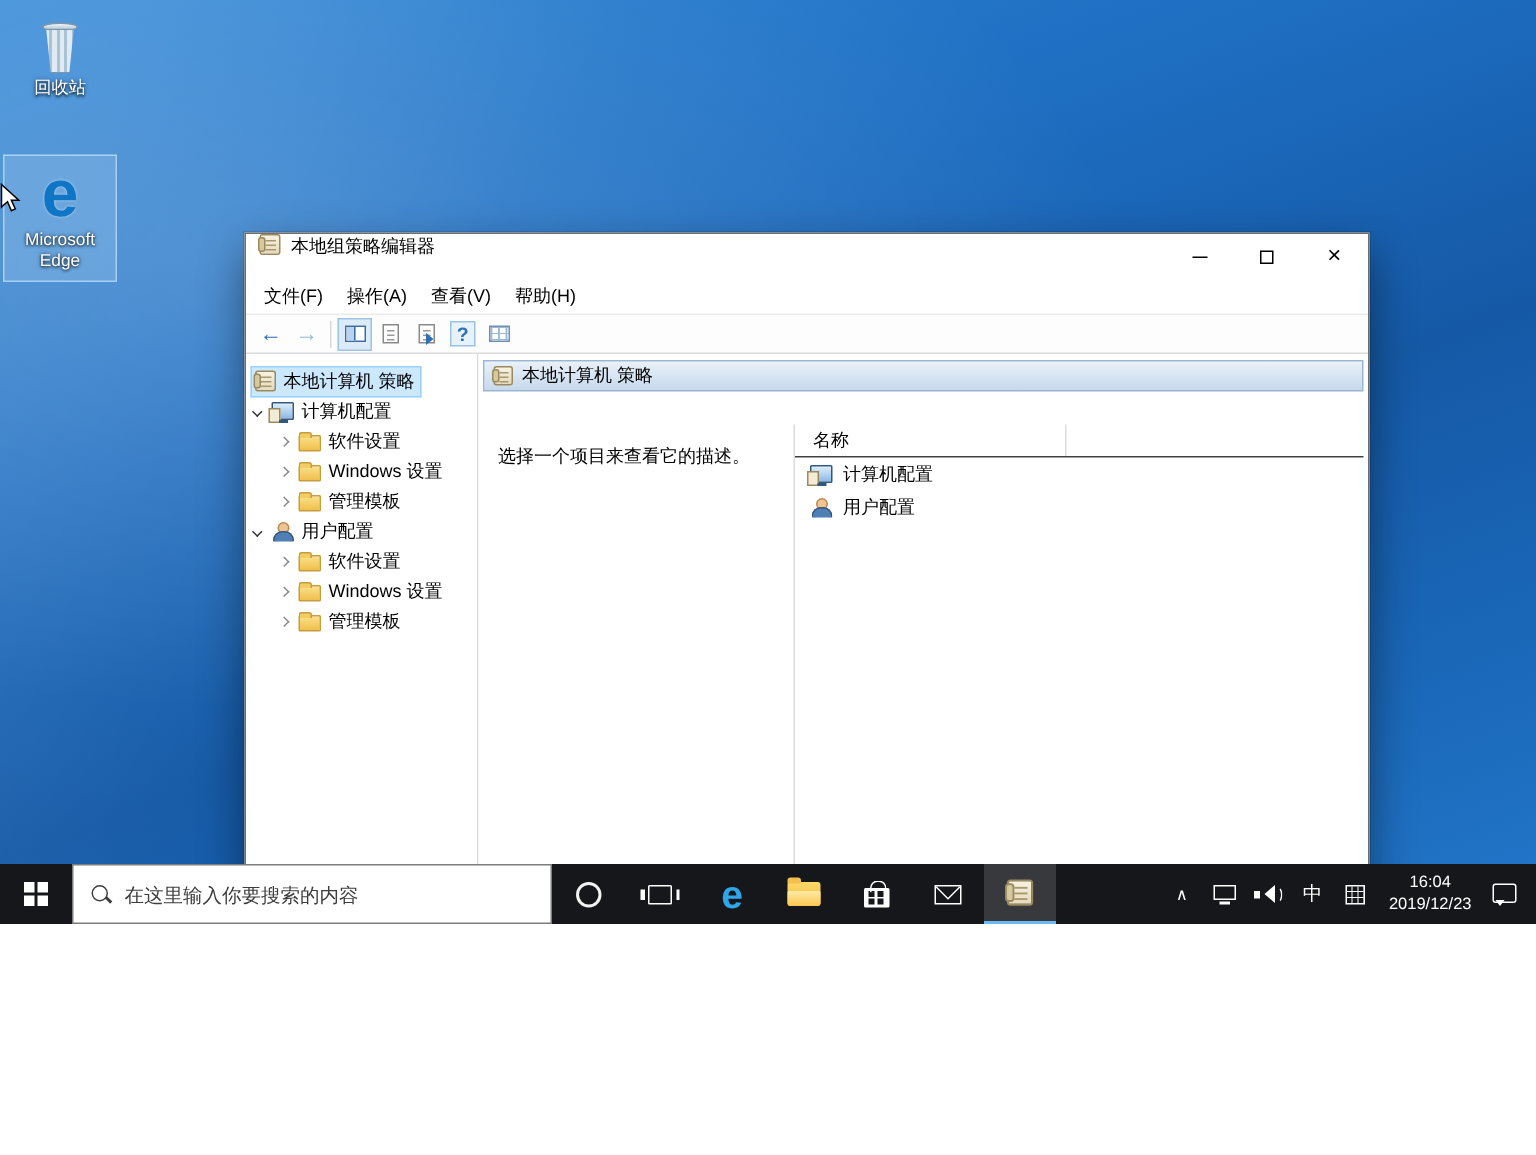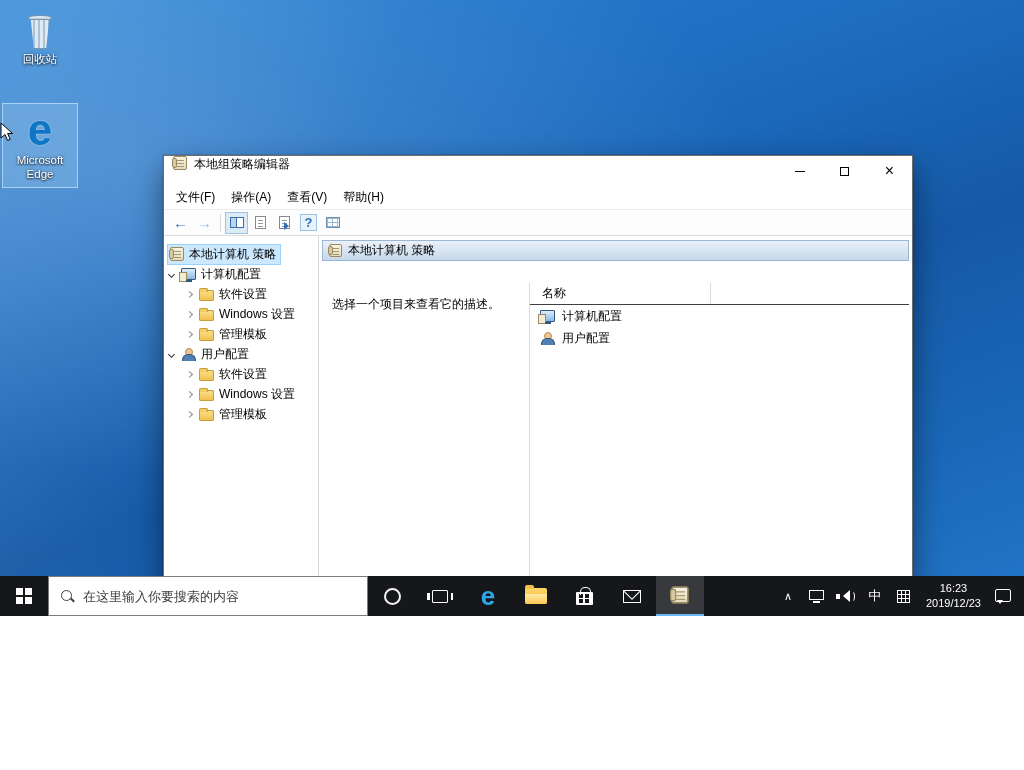--- a/index.html
+++ b/index.html
@@ -436,21 +436,21 @@
           </span>
       </span>
       <span class="tray-it">
           <span class="ime">中</span>
         </span>
       <span class="tray-it">
           <span class="grid-ic"></span>
         </span>
       <span class="tray-it clock">
         <span>
-          <div>16:23</div>
+          <div>16:04</div>
           <div>2019/12/23</div>
         </span>
       </span>
       <span class="tray-it">
           <span class="ac"></span>
         </span>
     </div>
   </div>
 
 </div>

